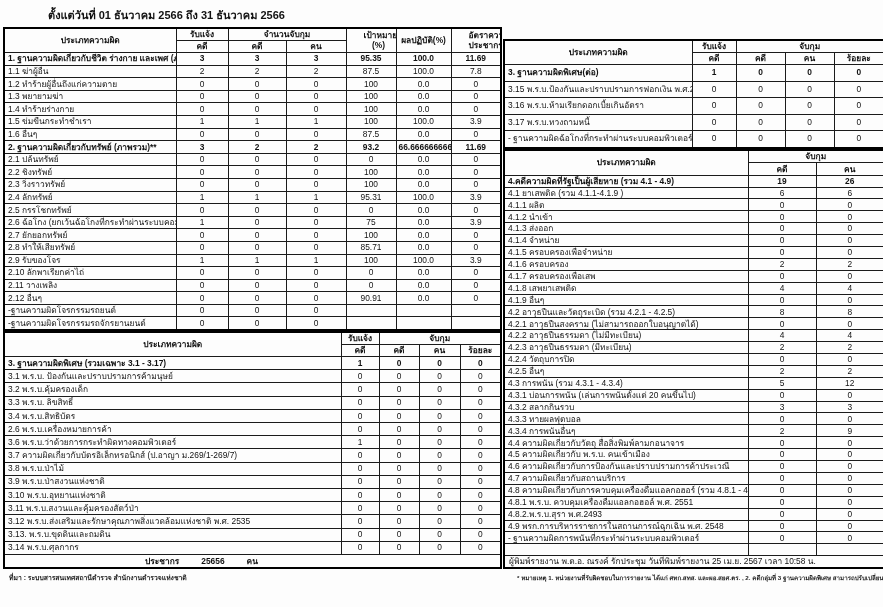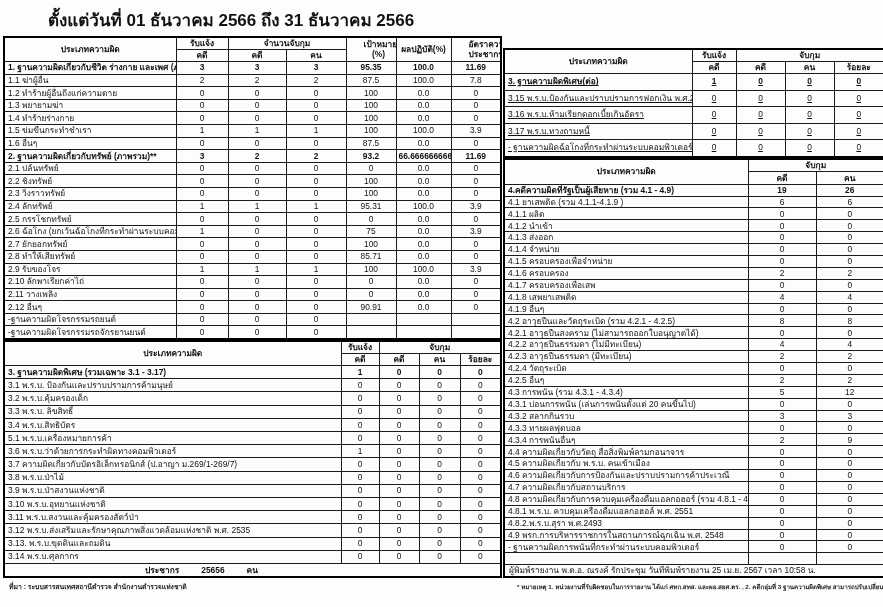--- a/index.html
+++ b/index.html
@@ -2,35 +2,35 @@
 <html><head>
 <meta charset="utf-8">
 <style>
   html,body{margin:0;padding:0;background:#ffffff;}
   .page{
     width:883px;height:607px;background:#fdfdfd;color:#111;
     font-family:"Liberation Sans","DejaVu Sans",sans-serif;
     font-weight:bold;position:relative;overflow:hidden;box-sizing:border-box;
   }
   .title{ text-align:center; font-size:11px; padding-top:5px; }
-  .subrow{ display:flex; justify-content:space-between; font-size:17px; margin:6px 12px 3px 48px; }
+  .subrow{ display:flex; justify-content:space-between; font-size:11px; margin:6px 12px 3px 48px; }
   .cols{ display:flex; align-items:flex-end; padding-left:3px; }
   .leftcol{ width:497px; }
   .rightcol{ width:380px; margin-left:3px; }
   table{ border-collapse:collapse; table-layout:fixed; width:100%; }
   th,td{ border:1px solid #1b1b1b; font-size:8.4px; padding:0 2px; overflow:hidden; white-space:nowrap; }
   th{ text-align:center; font-weight:bold; }
   td.lbl{ text-align:left; padding-left:3px; font-weight:normal; }
   td.num{ text-align:center; font-weight:normal; }
   tr.bold td{ font-weight:bold; }
   .t1 td{ height:11.6px; line-height:1.05; }
   .t1 th{ height:11px; line-height:1.05; }
   .t2 td{ height:12.2px; line-height:1.05; }
   .t2 th{ height:11px; line-height:1.05; }
-  .t3 td{ height:15.5px; line-height:1.1;text-decoration:underline; }
+  .t3 td{ height:15.5px; line-height:1.1; }
   .t3 th{ height:11px; line-height:1.05; }
   .t4 td{ height:10.9px; line-height:1.0; }
   .t4 th{ height:11.5px; line-height:1.05; }
   .t1,.t2,.t3,.t4{ border:2px solid #000; }
   .twoLine span{ display:block; line-height:1.1;padding-left:15px; }
   .popRow td{ text-align:left; padding-left:140px; font-weight:bold;margin-top:12px; }
   .popRow span{ margin-right:22px; }
   .printedRow td{ text-align:left; padding-left:4px; font-weight:normal; }
   .footnote{ font-size:6.8px; font-weight:bold; color:#222; margin:3px 0 0 6px; }
   .remark{ font-size:6.2px; font-weight:bold; color:#222; margin:4px 0 0 14px; white-space:nowrap; }
@@ -333,21 +333,21 @@
               <td class="num">0</td>
             </tr>
             <tr>
               <td class="lbl">3.4 พ.ร.บ.สิทธิบัตร</td>
               <td class="num">0</td>
               <td class="num">0</td>
               <td class="num">0</td>
               <td class="num">0</td>
             </tr>
             <tr>
-              <td class="lbl">5.1 พ.ร.บ.เครื่องหมายการค้า</td>
+              <td class="lbl">2.6 พ.ร.บ.เครื่องหมายการค้า</td>
               <td class="num">0</td>
               <td class="num">0</td>
               <td class="num">0</td>
               <td class="num">0</td>
             </tr>
             <tr>
               <td class="lbl">3.6 พ.ร.บ.ว่าด้วยการกระทำผิดทางคอมพิวเตอร์</td>
               <td class="num">1</td>
               <td class="num">0</td>
               <td class="num">0</td>
@@ -570,21 +570,21 @@
               <td class="lbl">4.2.2 อาวุธปืนธรรมดา (ไม่มีทะเบียน)</td>
               <td class="num">4</td>
               <td class="num">4</td>
             </tr>
             <tr>
               <td class="lbl">4.2.3 อาวุธปืนธรรมดา (มีทะเบียน)</td>
               <td class="num">2</td>
               <td class="num">2</td>
             </tr>
             <tr>
-              <td class="lbl">4.2.4 วัตถุระเบิด</td>
+              <td class="lbl">4.2.4 วัตถุบการปิด</td>
               <td class="num">0</td>
               <td class="num">0</td>
             </tr>
             <tr>
               <td class="lbl">4.2.5 อื่นๆ</td>
               <td class="num">2</td>
               <td class="num">2</td>
             </tr>
             <tr>
               <td class="lbl">4.3 การพนัน (รวม 4.3.1 - 4.3.4)</td>

